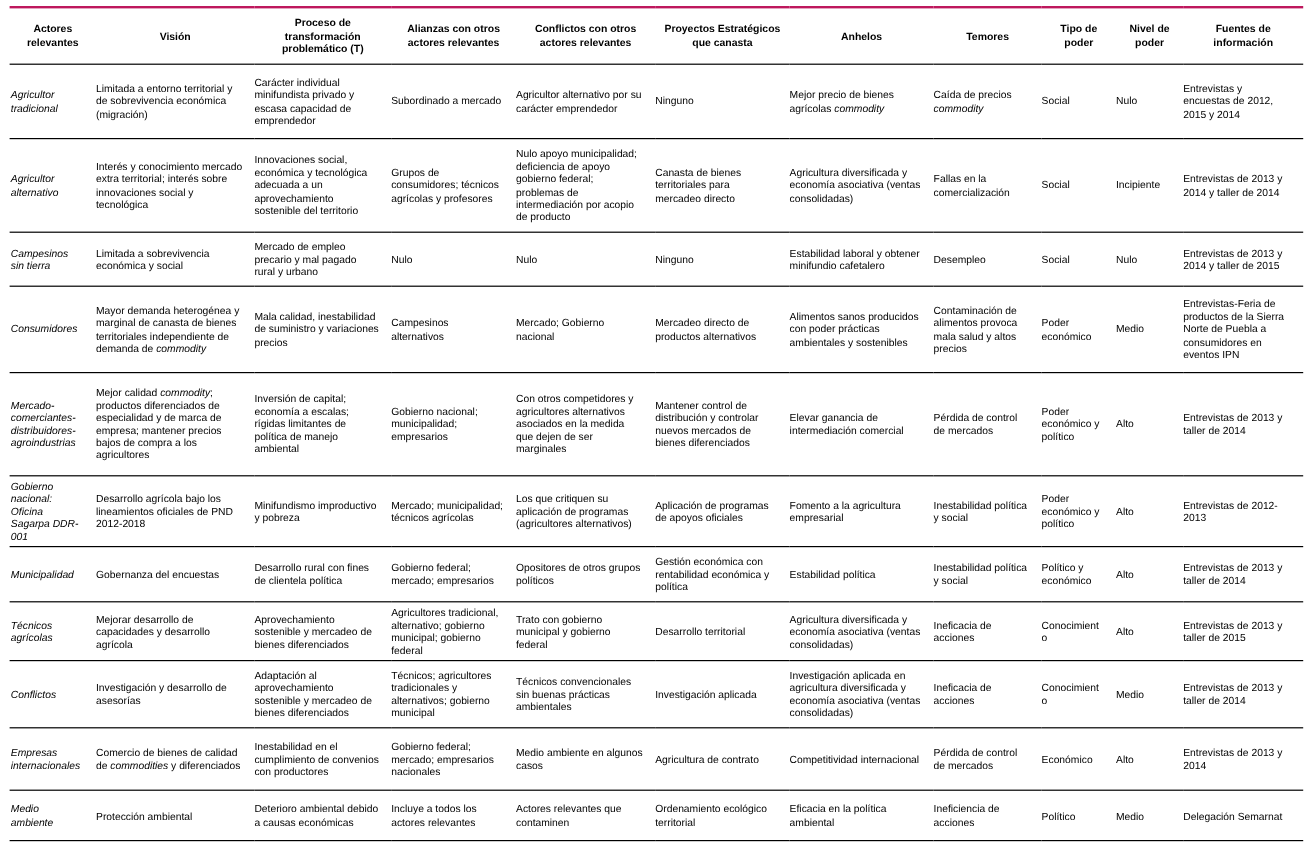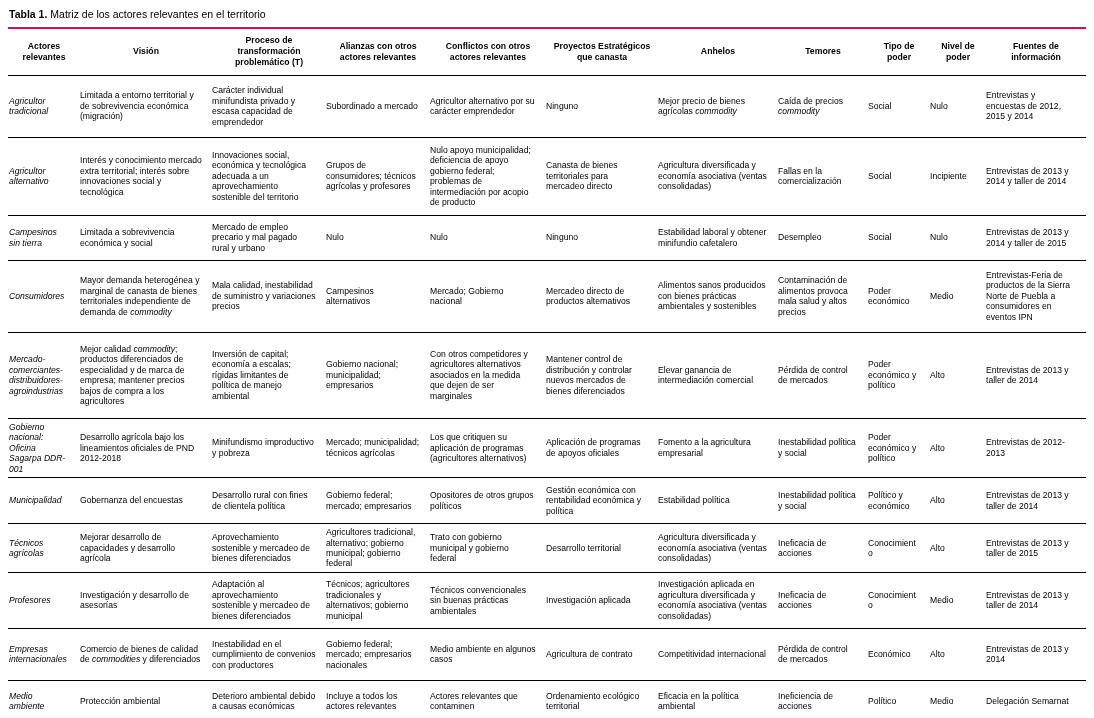--- a/index.html
+++ b/index.html
@@ -67,23 +67,20 @@
   tbody tr:nth-child(9)  { height: 56px; }
   tbody tr:nth-child(10) { height: 52px; }
   tbody tr:nth-child(11) { height: 42px; }
   i { font-style: italic; }
 </style>
 </head>
 <body>
 
 <div class="page">
 
-  <div class="title">
-    <span class="title-label">Tabla 1.</span><span>Matriz de los actores relevantes en el territorio</span>
-  </div>
 
   <table class="matrix">
     <colgroup>
       <col style="width:72px">
         <col style="width:132px">
         <col style="width:114px">
       <col style="width:104px">
         <col style="width:116px">
         <col style="width:112px">
       <col style="width:120px">
@@ -147,21 +144,21 @@
     <td>Nulo</td>
     <td>Entrevistas de 2013 y 2014 y taller de 2015</td>
   </tr>
         <tr>
     <td>Consumidores</td>
     <td>Mayor demanda heterogénea y marginal de canasta de bienes territoriales independiente de demanda de <i>commodity</i></td>
     <td>Mala calidad, inestabilidad de suministro y variaciones precios</td>
     <td>Campesinos alternativos</td>
     <td>Mercado; Gobierno nacional</td>
     <td>Mercadeo directo de productos alternativos</td>
-    <td>Alimentos sanos producidos con bienes prácticas ambientales y sostenibles</td>
+    <td>Alimentos sanos producidos con poder prácticas ambientales y sostenibles</td>
     <td>Contaminación de alimentos provoca mala salud y altos precios</td>
     <td>Poder económico</td>
     <td>Medio</td>
     <td>Entrevistas-Feria de productos de la Sierra Norte de Puebla a consumidores en eventos IPN</td>
   </tr>
         <tr>
     <td>Mercado-comerciantes-distribuidores-agroindustrias</td>
     <td>Mejor calidad <i>commodity</i>; productos diferenciados de especialidad y de marca de empresa; mantener precios bajos de compra a los agricultores</td>
     <td>Inversión de capital; economía a escalas; rígidas limitantes de política de manejo ambiental</td>
     <td>Gobierno nacional; municipalidad; empresarios</td>
@@ -206,21 +203,21 @@
     <td>Agricultores tradicional, alternativo; gobierno municipal; gobierno federal</td>
     <td>Trato con gobierno municipal y gobierno federal</td>
     <td>Desarrollo territorial</td>
     <td>Agricultura diversificada y economía asociativa (ventas consolidadas)</td>
     <td>Ineficacia de acciones</td>
     <td>Conocimiento</td>
     <td>Alto</td>
     <td>Entrevistas de 2013 y taller de 2015</td>
   </tr>
         <tr>
-    <td>Profesores</td>
+    <td>Conflictos</td>
     <td>Investigación y desarrollo de asesorías</td>
     <td>Adaptación al aprovechamiento sostenible y mercadeo de bienes diferenciados</td>
     <td>Técnicos; agricultores tradicionales y alternativos; gobierno municipal</td>
     <td>Técnicos convencionales sin buenas prácticas ambientales</td>
     <td>Investigación aplicada</td>
     <td>Investigación aplicada en agricultura diversificada y economía asociativa (ventas consolidadas)</td>
     <td>Ineficacia de acciones</td>
     <td>Conocimiento</td>
     <td>Medio</td>
     <td>Entrevistas de 2013 y taller de 2014</td>

